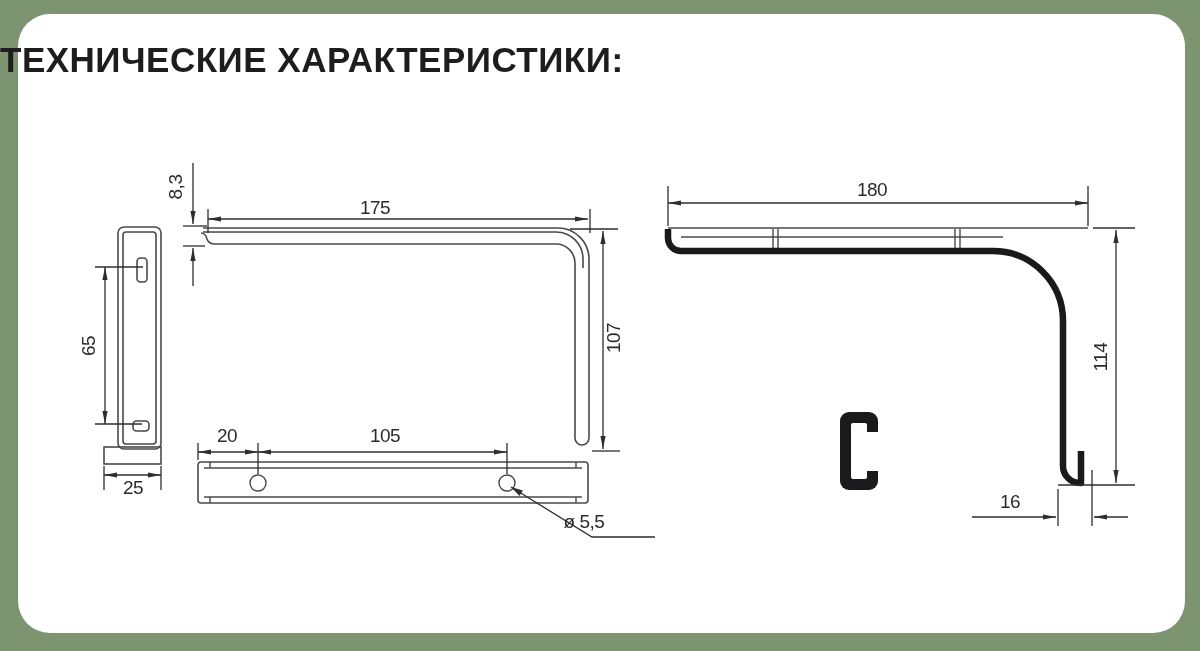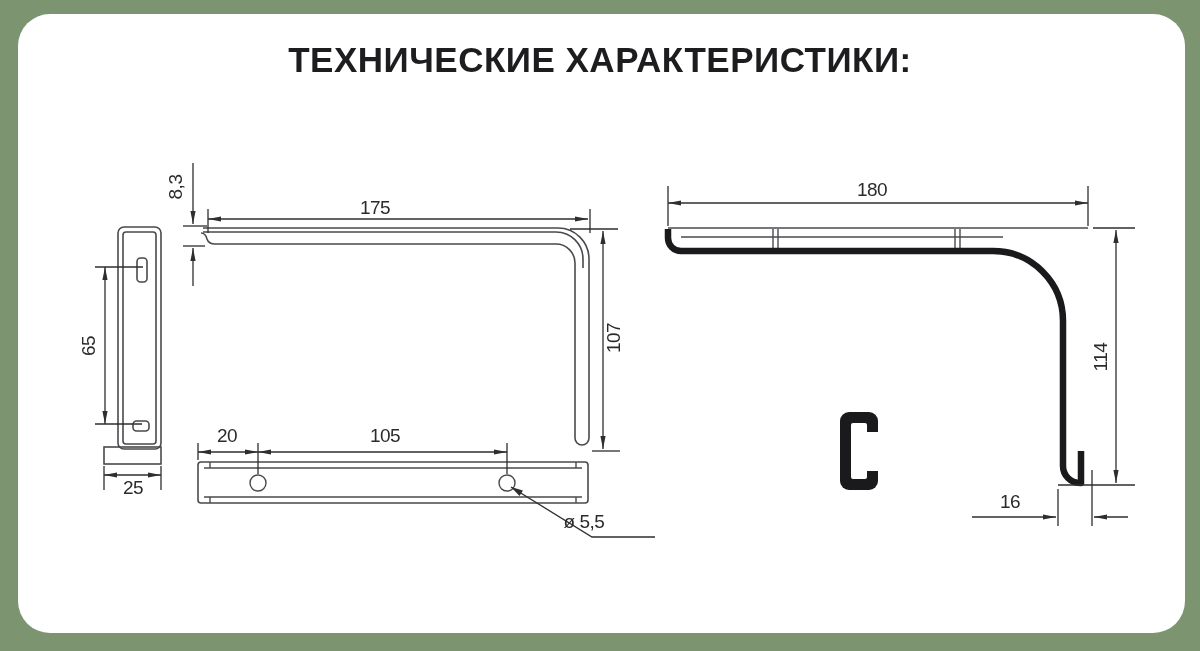--- a/index.html
+++ b/index.html
@@ -12,21 +12,21 @@
   }
   .panel {
     position: absolute;
     top: 14px; left: 18px; right: 15px; bottom: 18px;
     background: var(--color-panel, #ffffff);
     border-radius: 32px;
   }
   .title {
     position: absolute;
     top: 40px; left: 0; right: 0;
-    text-align: center;
+    text-align: left;
     font-size: 35px;
     font-weight: 700;
     letter-spacing: 0.5px;
     color: var(--color-title, #1d1d1f);
   }
   svg.blueprint { position: absolute; inset: 0; }
   .thin  { stroke: var(--color-line, #4a4a4e); stroke-width: 1.6; fill: none; }
   .thin2 { stroke: var(--color-line, #4a4a4e); stroke-width: 1.4; fill: none; }
   .thick { stroke: var(--color-thick, #1a1a1c); stroke-width: 6.5; fill: none;
            stroke-linejoin: round; }

